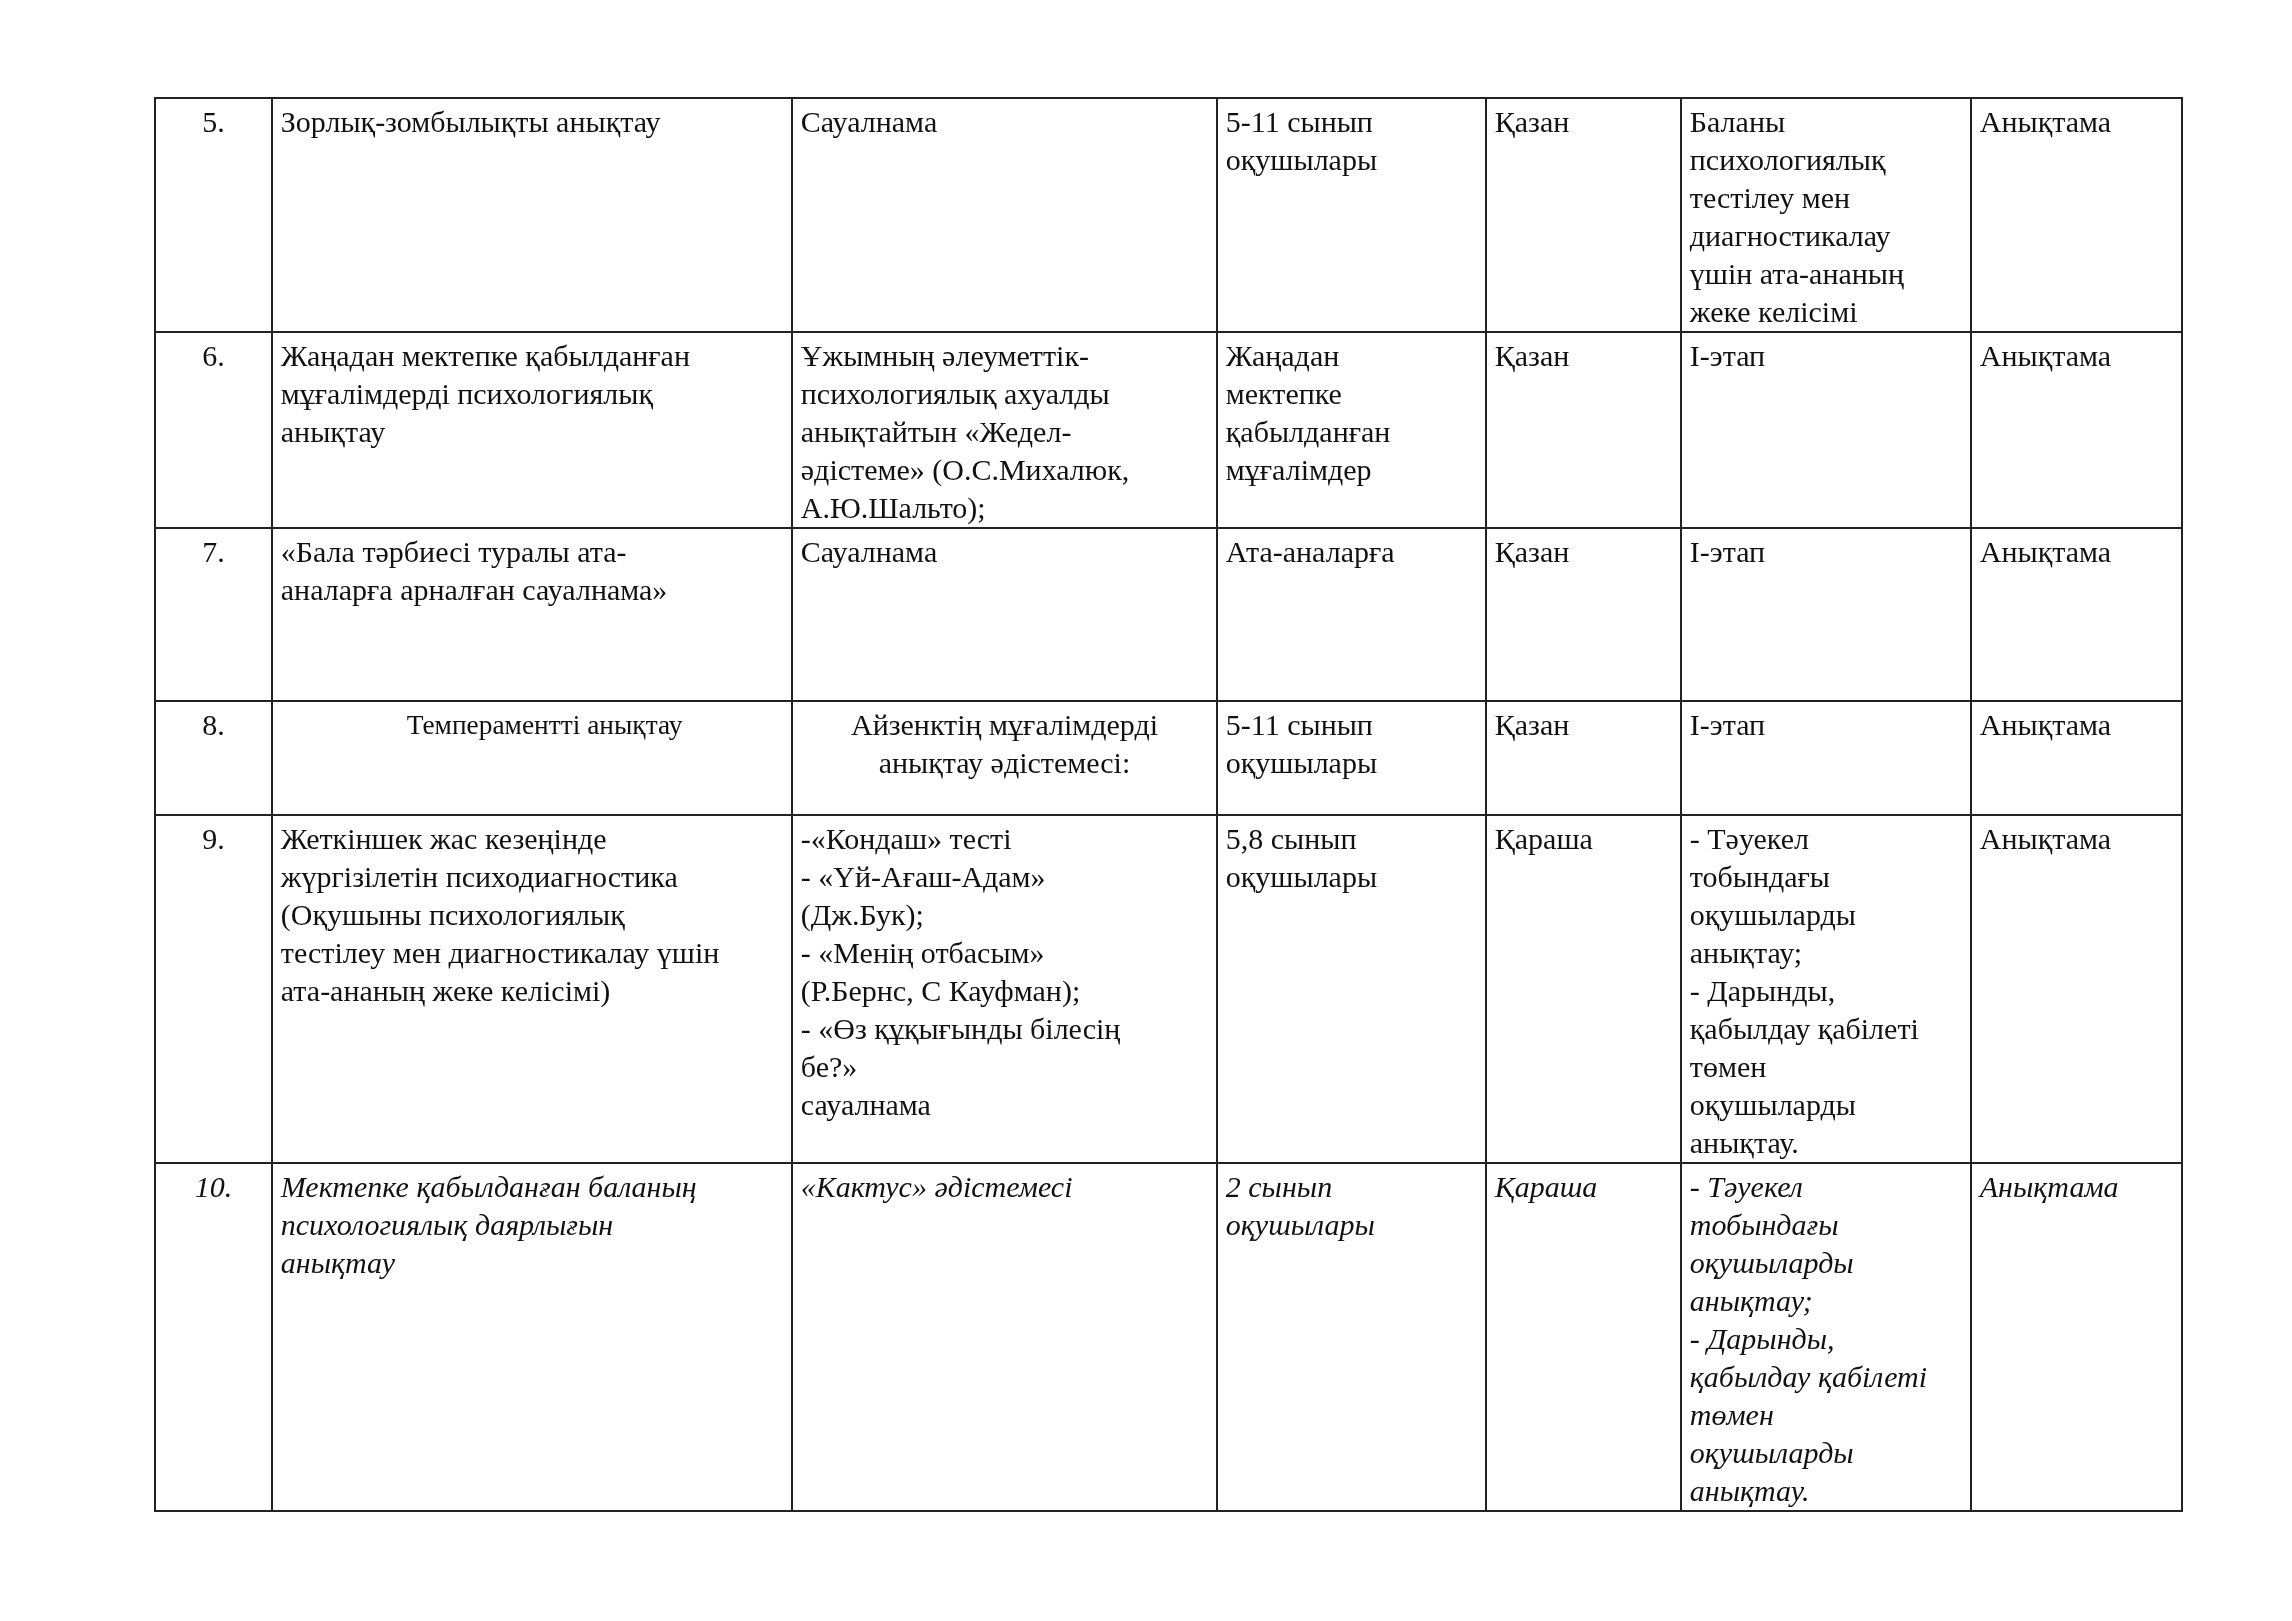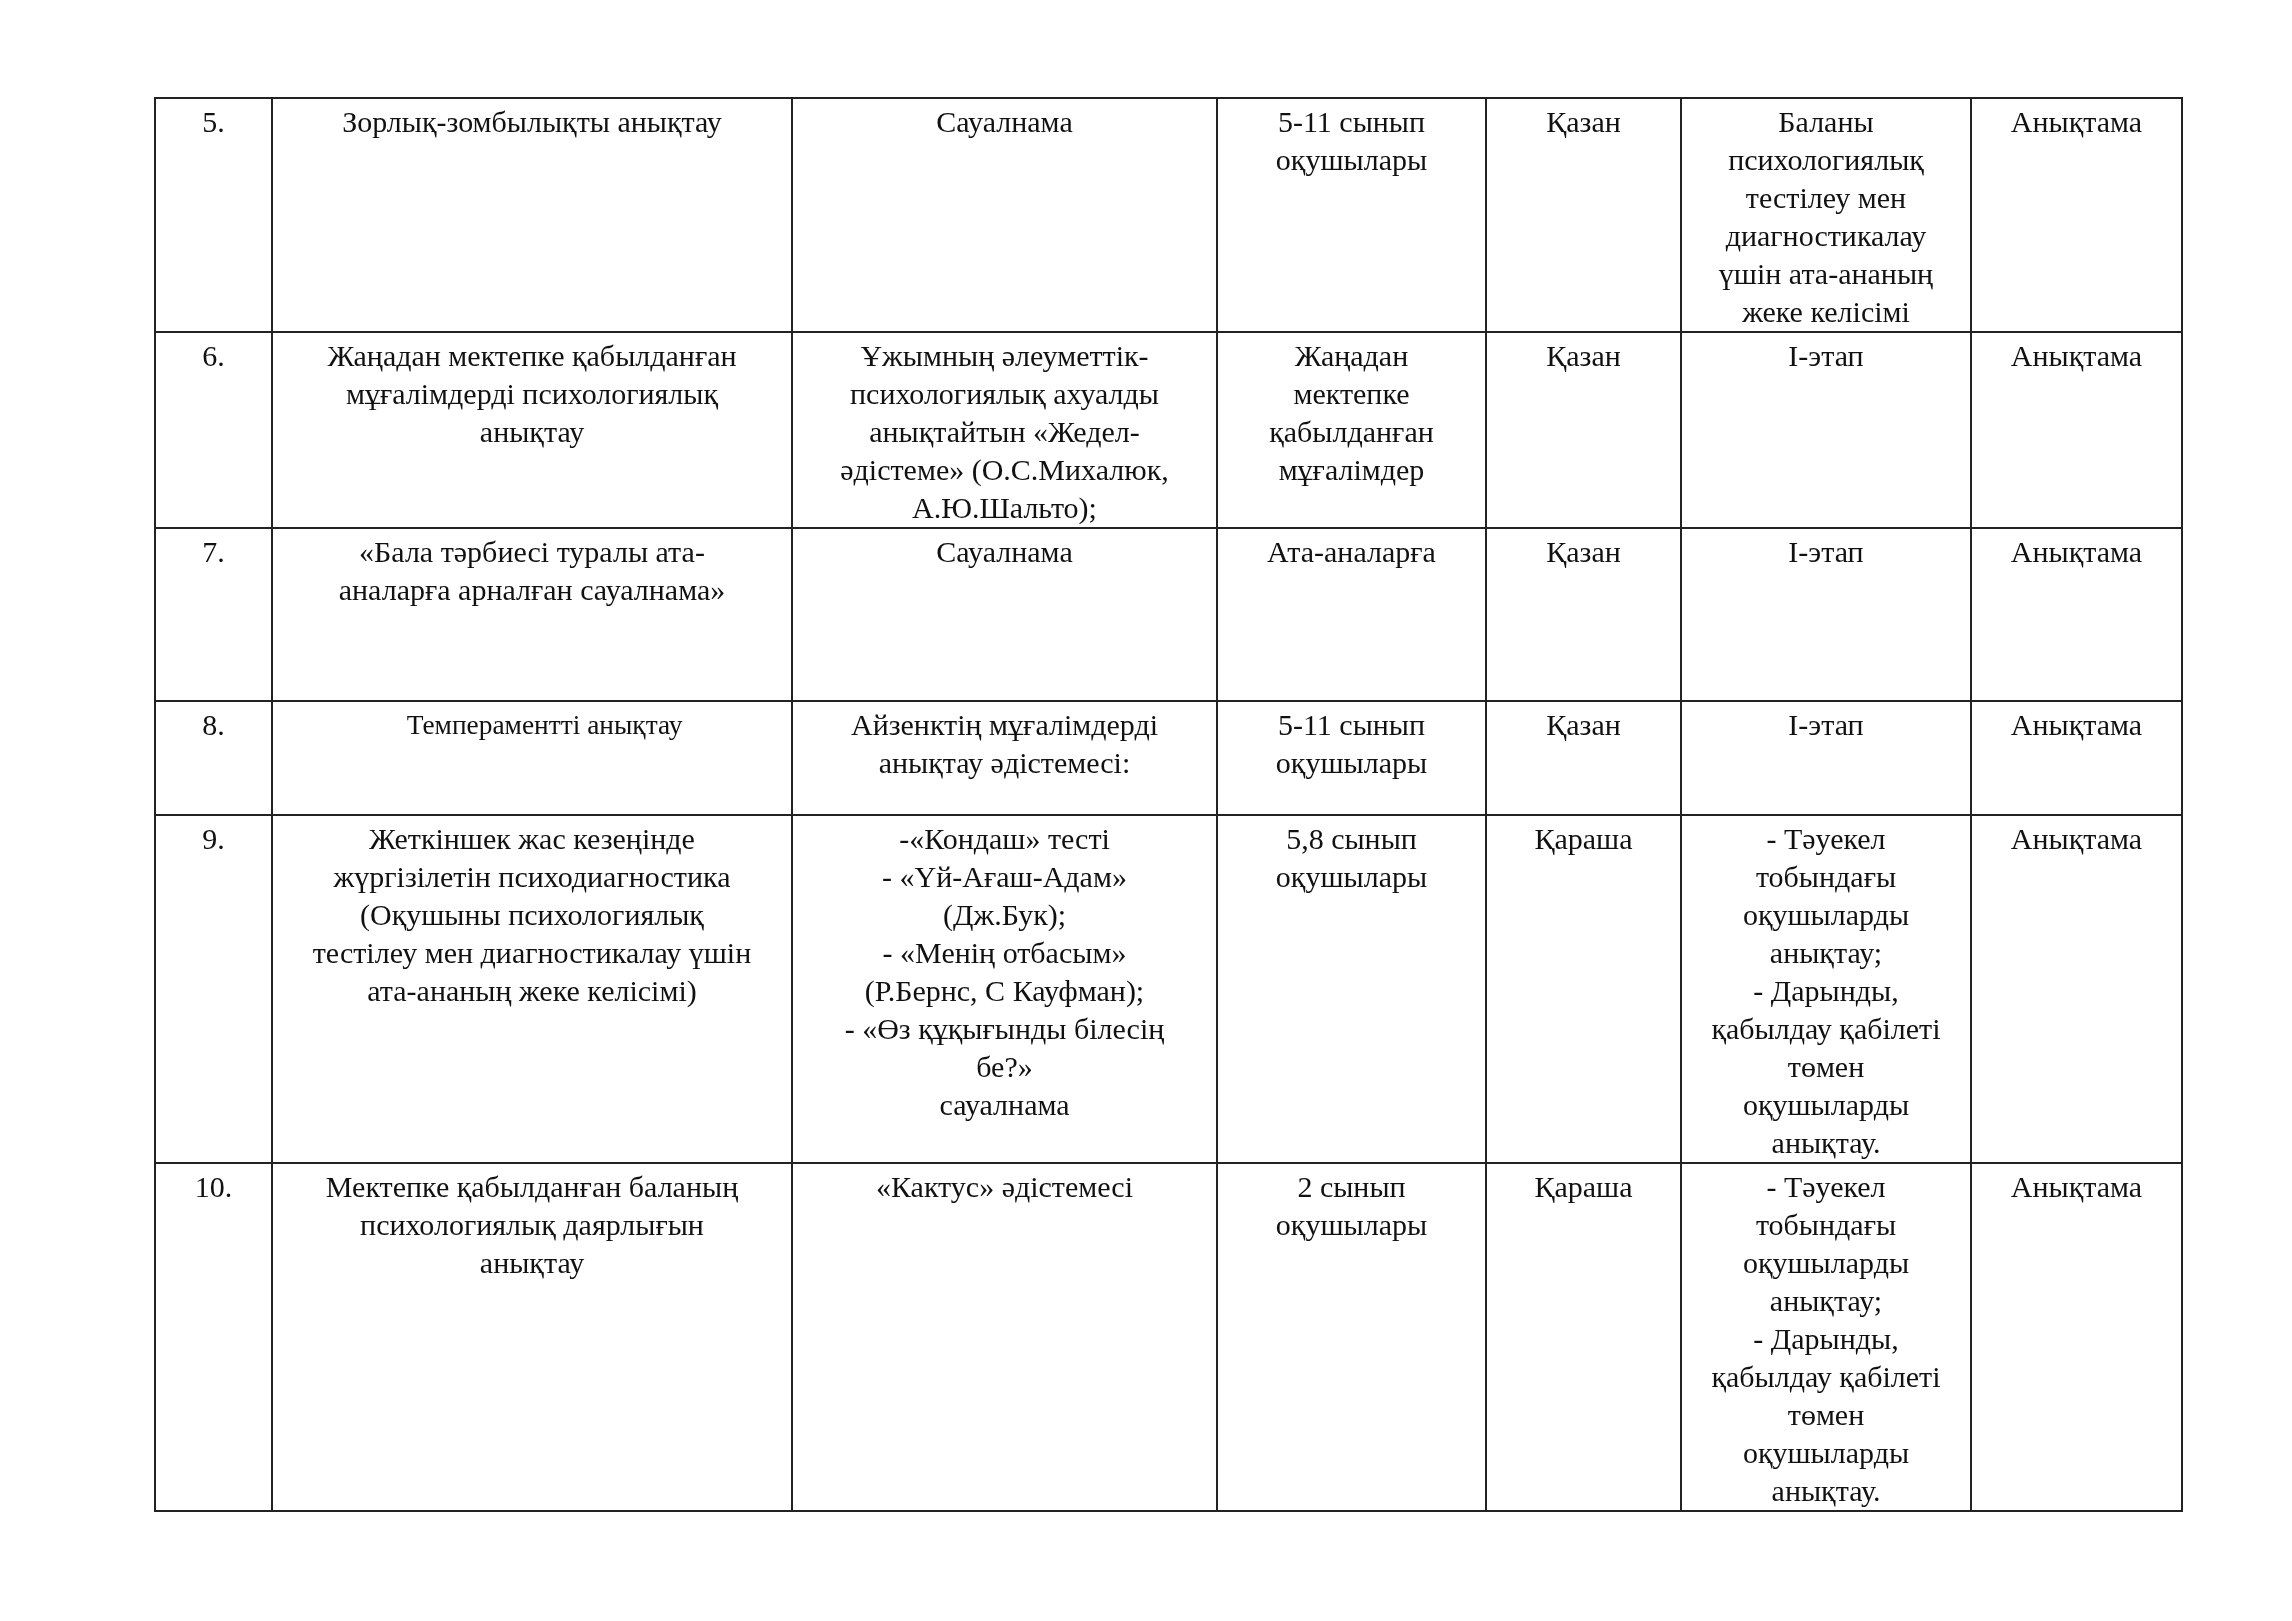--- a/index.html
+++ b/index.html
@@ -12,34 +12,33 @@
     border-collapse: collapse;
     table-layout: fixed;
     font-family: "Liberation Serif", "DejaVu Serif", serif;
     font-size: 30px;
     line-height: 38px;
     color: #111;
   }
   table.plan td {
     border: 2px solid #222;
     vertical-align: top;
-    text-align: center;
     padding: 3.9px 7.8px 0 7.8px;
     white-space: pre-line;
     overflow: hidden;
   }
   table.plan td.num { text-align: center; padding-left: 0; padding-right: 0; }
   table.plan td.left { text-align: center; }
   table.plan td.small { font-size: 27.4px; padding-left: 33px; }
   tr.r5 { height: 233px; }
   tr.r6 { height: 190px; }
   tr.r7 { height: 173px; }
   tr.r8 { height: 114px; }
   tr.r9 { height: 340px; }
-  tr.r10 { height: 339px; }
+  tr.r10 { height: 339px; font-style: italic; }
 </style>
 </head>
 <body>
 
 <div class="page">
   <table class="plan">
     <colgroup>
       <col style="width:117px">
       <col style="width:520px">
       <col style="width:425px">

